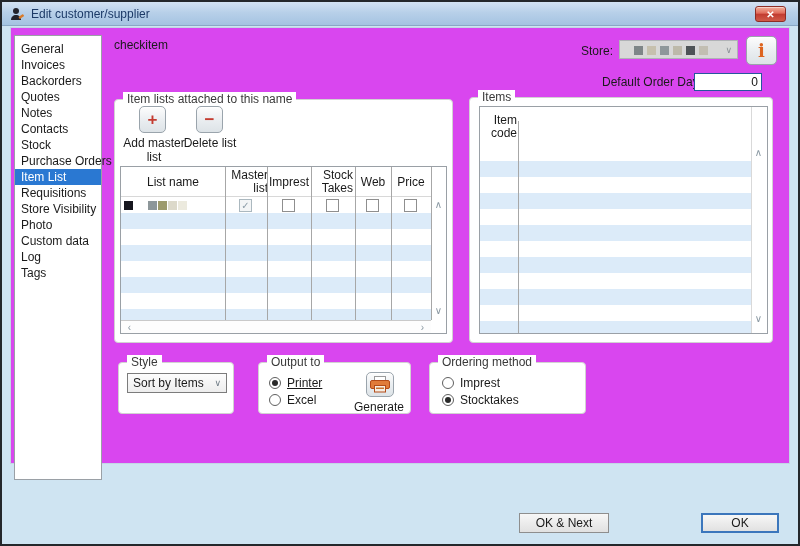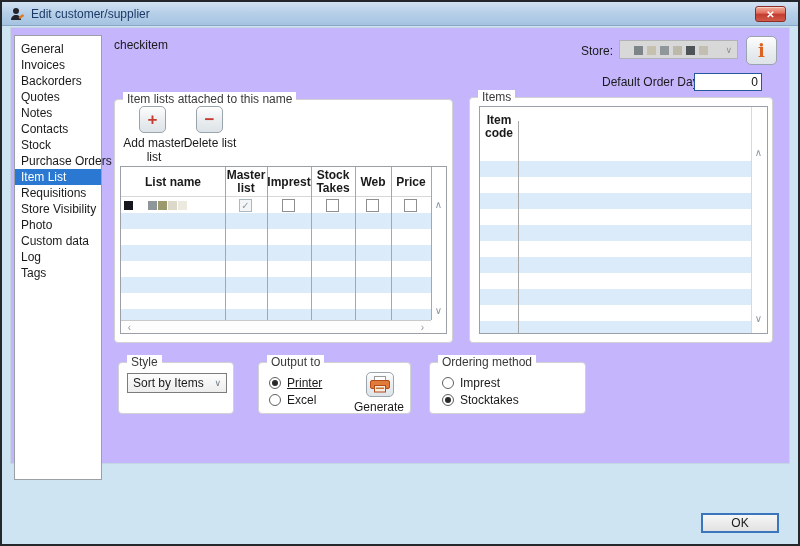--- a/index.html
+++ b/index.html
@@ -11,40 +11,40 @@
   .titlebar { position:absolute; left:0; top:0; right:0; height:24px;
     background:linear-gradient(180deg,#d3e2f3 0%,#b8d0e9 45%,#a4c3e1 100%);
     border-bottom:1px solid #8aa7c5; display:flex; align-items:center; padding:8px 7px; }
   .title-text { color:#1c3a67; margin-left:6px; }
   .close-btn { position:absolute; right:12px; top:4px; width:31px; height:16px;
     border:1px solid #8e2d25; border-radius:3px; color:#fff; font-size:10px; font-weight:bold;
     display:flex; align-items:center; justify-content:center;
     background:linear-gradient(180deg,#f0af9b 0%,#e06a5a 45%,#c13a30 50%,#d05a48 100%);
     box-shadow:inset 0 1px 0 rgba(255,255,255,.45); cursor:pointer; }
 
-  .client { position:absolute; left:8px; top:25px; width:780px; height:437px; background:#c4b5fd; border:1px solid #c2d6e4;padding-left:36px; }
+  .client { position:absolute; left:8px; top:25px; width:780px; height:437px; background:#d946ef; border:1px solid #c2d6e4;padding-left:36px; }
 
   .nav-box { position:absolute; left:3px; top:7px; width:88px; height:445px; background:#fff; border:1px solid #9aa0a6; padding-top:5px; }
   .nav-item { height:16px; line-height:16px; padding-left:6px; white-space:nowrap; cursor:default; }
   .nav-item.checked { background:#2a78d2; color:#fff; }
 
   .group { position:absolute; border:1px solid #d2d2d2; border-radius:4px; background:#fff; }
   .group-title { position:absolute; top:-8px; left:8px; background:#fff; padding:0 4px; color:#3a3a3a; white-space:nowrap; }
 
   .icon-btn { position:absolute; border:1px solid #9aa4ac; border-radius:5px;
     background:linear-gradient(180deg,#fdfdfd,#e9edf0 55%,#dde3e7);
     display:flex; align-items:center; justify-content:center; cursor:pointer;
     box-shadow:inset 0 1px 0 #fff; }
   .red-glyph { color:#c43c30; font-weight:bold; font-size:17px; line-height:17px; }
   .tool-label { position:absolute; text-align:center; line-height:14px; }
 
   .table { position:absolute; background:#fff; border:1px solid #9aa0a6; }
   .vline { position:absolute; width:1px; background:#a7a7a7; }
   .hline { position:absolute; height:1px; background:#d8d8d8; }
-  .hdr-cell { position:absolute; display:flex; align-items:center; justify-content:center; text-align:center; line-height:13px; cursor:default;font-weight:bold; }
+  .hdr-cell { position:absolute; display:flex; align-items:center; justify-content:center; text-align:right; line-height:13px; cursor:default; }
   .stripes { position:absolute; background:repeating-linear-gradient(180deg,#ffffff 0 16px,#dcebf9 16px 32px); }
   .checkbox { position:absolute; width:13px; height:13px; border:1px solid #8f8f8f; background:#fff; display:flex; align-items:center; justify-content:center; cursor:pointer; }
   .checkbox .glyph { display:none; font-size:10px; color:#8d9da8; }
   .checkbox.checked { border-color:#abb8bf; background:#f3f5f6; }
   .checkbox.checked .glyph { display:block; }
   .swatch { position:absolute; width:9px; height:9px; }
   .scroll-arrow { position:absolute; width:15px; height:12px; color:#8a98a2; font-size:10px; line-height:12px; text-align:center; cursor:pointer; }
   .hscroll { position:absolute; border-top:1px solid #c9c9c9; background:#fdfdfd; }
 
   .dropdown { position:absolute; border:1px solid #7c7c7c; display:flex; align-items:center; padding:0 5px;
@@ -225,20 +225,23 @@
     </div>
 
     <div class="group" style="left:418px; top:334px; width:157px; height:52px;">
       <span class="group-title">Ordering method</span>
       <span class="radio" style="left:12px; top:14px;"></span>
       <span class="radio-label" style="left:30px; top:13px;">Imprest</span>
       <span class="radio checked" style="left:12px; top:31px;"></span>
       <span class="radio-label" style="left:30px; top:30px;">Stocktakes</span>
     </div>
 
+    <div class="btn" style="left:508px; top:485px; width:90px;">
+        <span>OK &amp; Next</span>
+      </div>
     <div class="btn" style="left:606px; top:485px; width:77px;margin-top:39px;">
         <span>Cancel</span>
       </div>
     <div class="btn default" style="left:690px; top:485px; width:78px;">
         <span>OK</span>
       </div>
 
   </div>
 </div>
 

